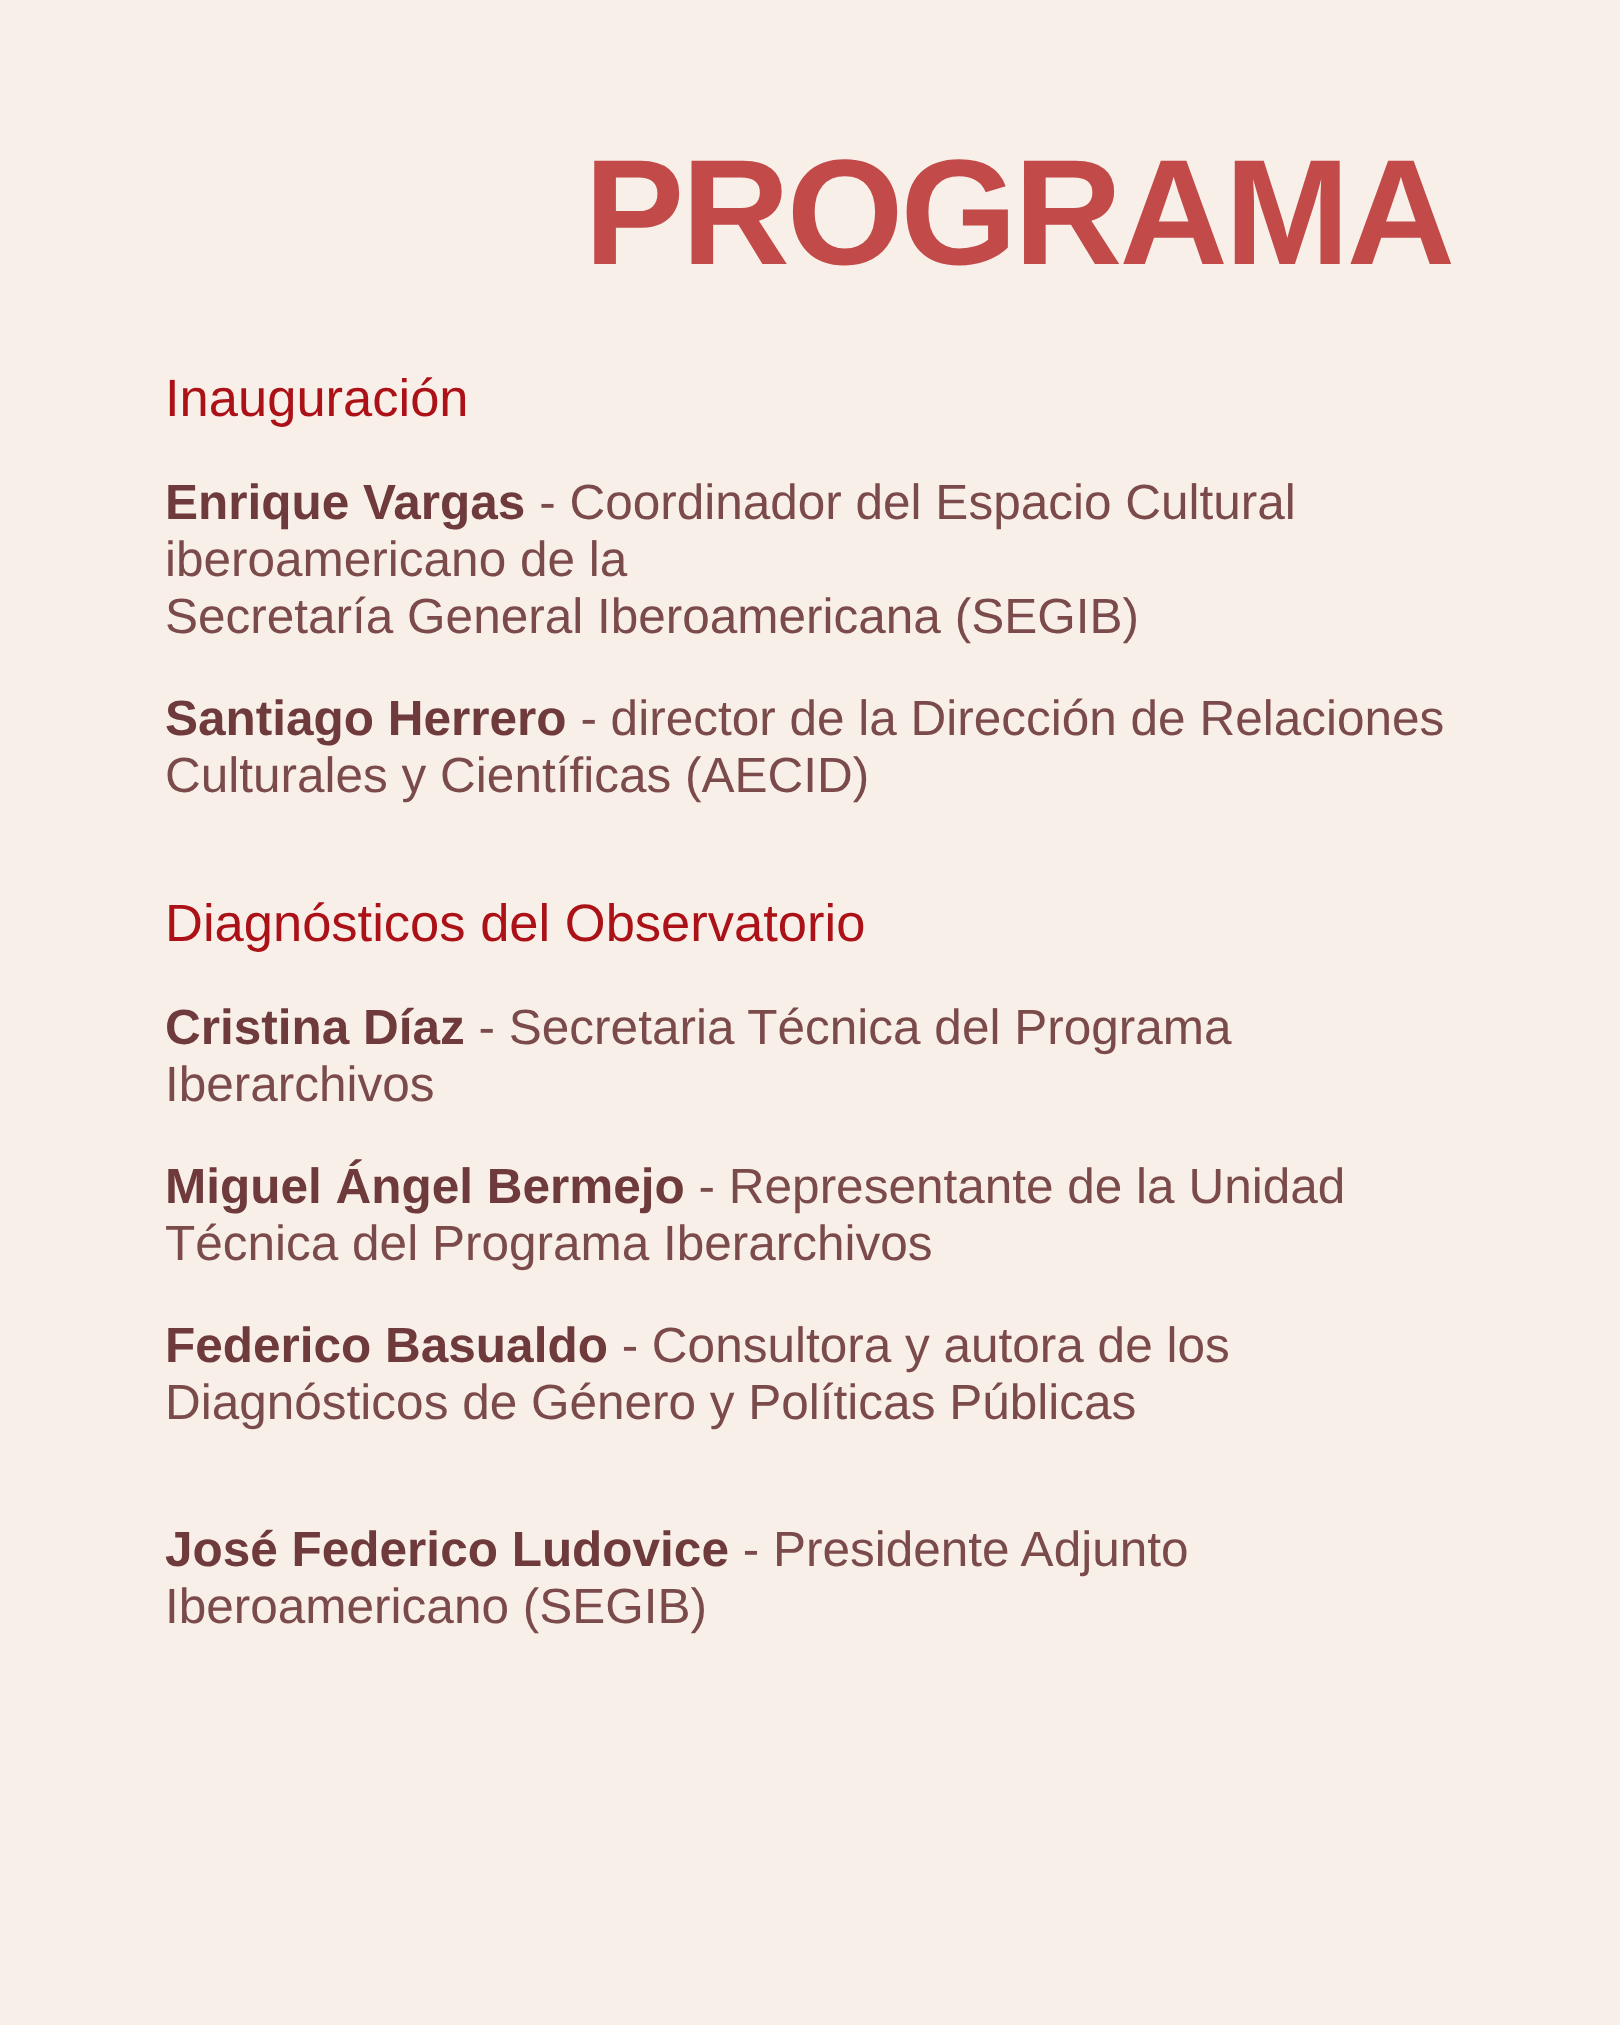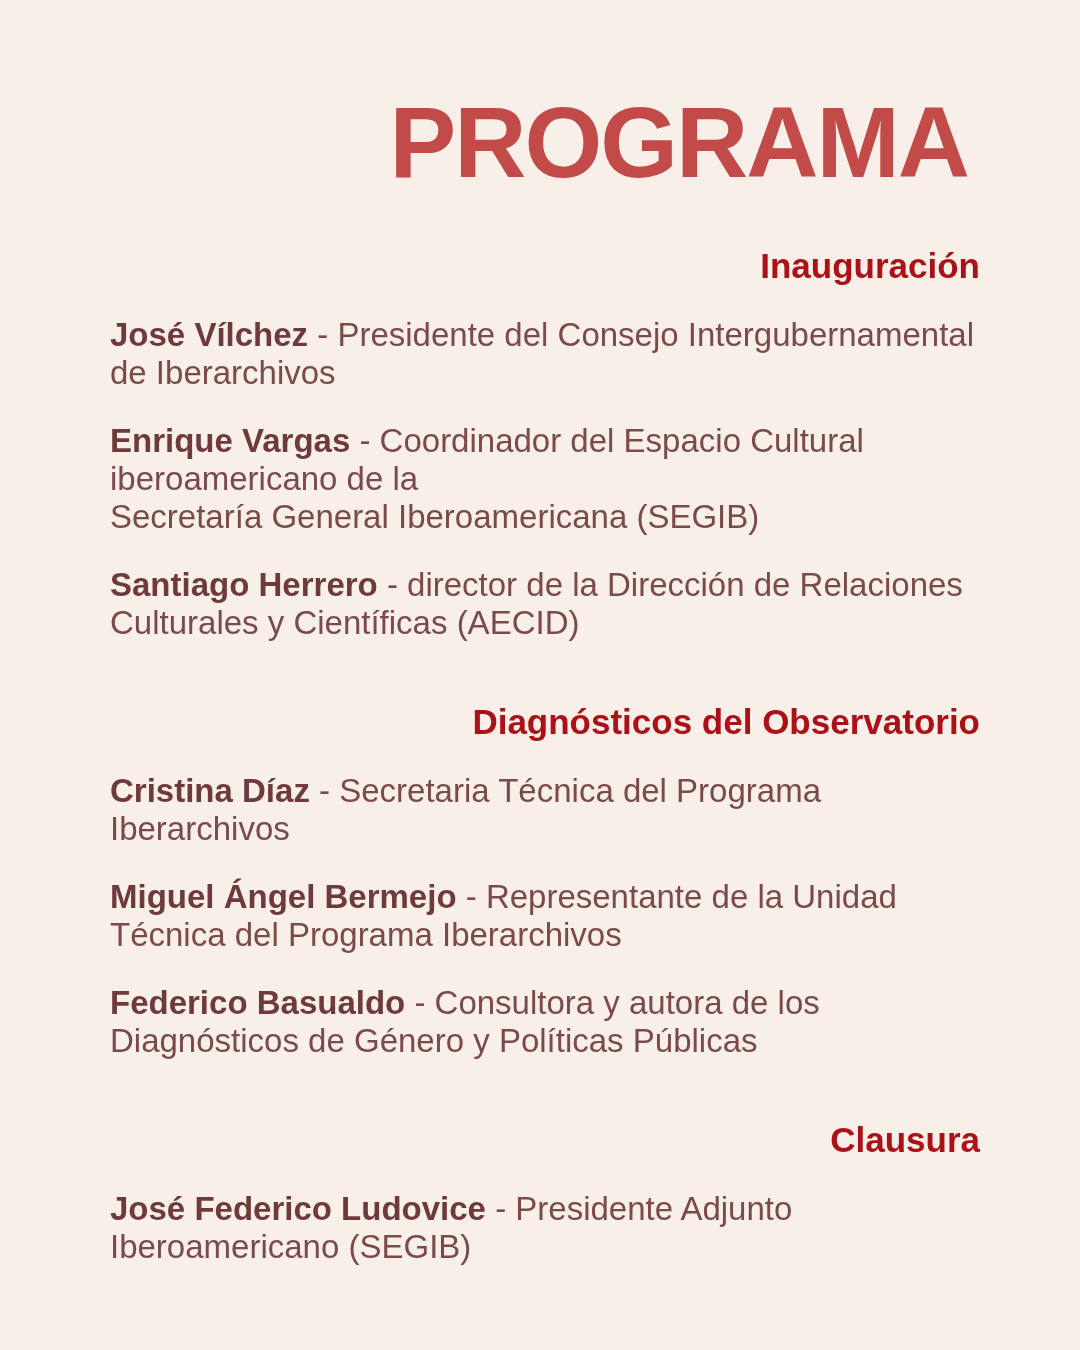--- a/index.html
+++ b/index.html
@@ -36,23 +36,22 @@
   .section {
     margin-top: 60px;
   }
   .section:first-child {
     margin-top: 54px;
   }
   .section-header {
     margin: 0;
     font-size: 35px;
     line-height: 40px;
-    font-weight: bold;
+    font-weight: normal;
     color: #AB1117;
-    text-align: right;
   }
   .entry {
     margin: 30px 0 0 0;
     font-size: 33px;
     line-height: 38px;
     color: #7B4A4B;
   }
   .speaker-name {
     font-weight: bold;
     color: #6E3A3C;
@@ -67,23 +66,20 @@
 
 <div class="poster">
 
   <h1 class="page-title">PROGRAMA</h1>
 
   <div class="content">
 
     <div class="section">
       <h2 class="section-header">Inauguración</h2>
       <p class="entry">
-        <span class="speaker-name">José Vílchez</span><span class="speaker-role"> - Presidente del Consejo Intergubernamental de Iberarchivos</span>
-      </p>
-      <p class="entry">
         <span class="speaker-name">Enrique Vargas</span><span class="speaker-role"> - Coordinador del Espacio Cultural iberoamericano de la
 Secretaría General Iberoamericana (SEGIB)</span>
       </p>
       <p class="entry">
         <span class="speaker-name">Santiago Herrero</span><span class="speaker-role"> - director de la Dirección de Relaciones Culturales y Científicas (AECID)</span>
       </p>
     </div>
 
     <div class="section">
       <h2 class="section-header">Diagnósticos del Observatorio</h2>
@@ -92,20 +88,19 @@
       </p>
       <p class="entry">
         <span class="speaker-name">Miguel Ángel Bermejo</span><span class="speaker-role"> - Representante de la Unidad Técnica del Programa Iberarchivos</span>
       </p>
       <p class="entry">
         <span class="speaker-name">Federico Basualdo</span><span class="speaker-role"> - Consultora y autora de los Diagnósticos de Género y Políticas Públicas</span>
       </p>
     </div>
 
     <div class="section">
-      <h2 class="section-header">Clausura</h2>
       <p class="entry">
         <span class="speaker-name">José Federico Ludovice</span><span class="speaker-role"> - Presidente Adjunto Iberoamericano (SEGIB)</span>
       </p>
     </div>
 
   </div>
 </div>
 
 </body></html>

